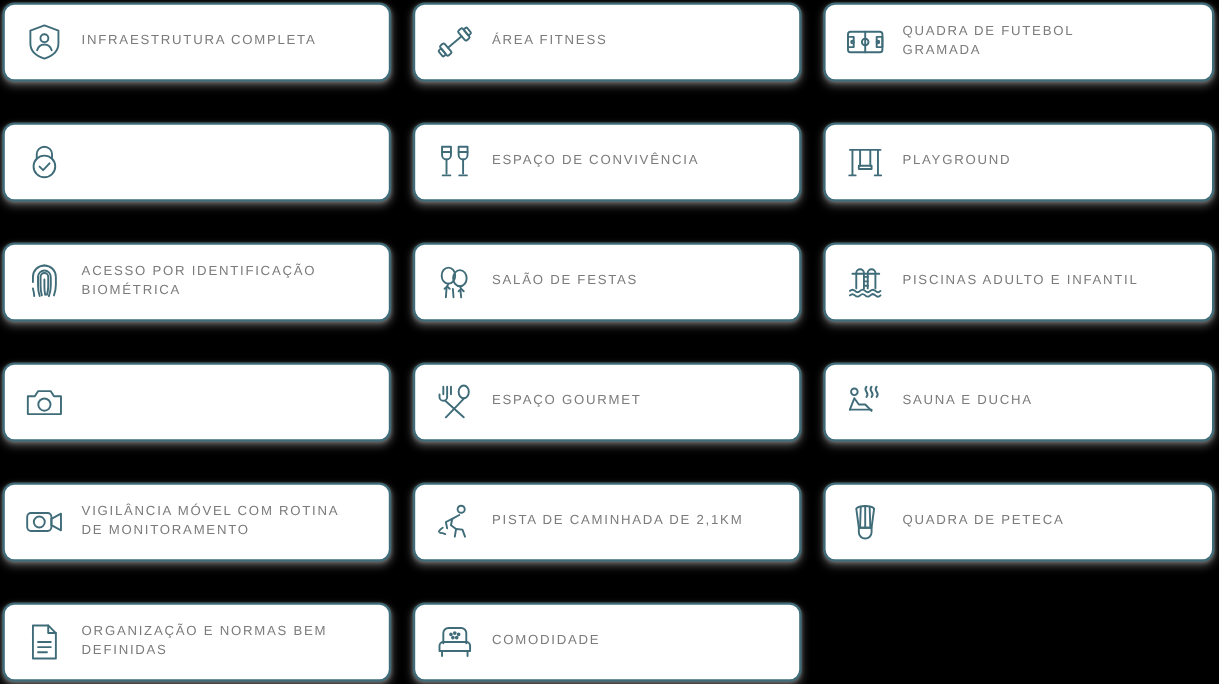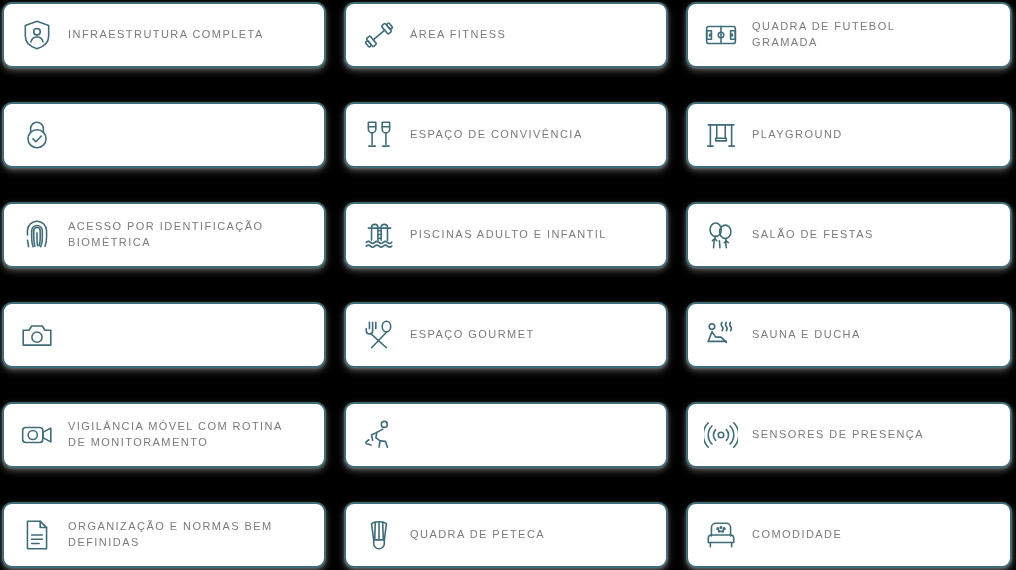--- a/index.html
+++ b/index.html
@@ -162,49 +162,49 @@
           <path d="M16 9a3 3 0 0 1 3 3v7c0 2.5-.3 5-1 7"></path>
           <path d="M16 14v6c0 2 .2 4 .6 6"></path>
         </svg>
       </span>
       <span class="card-label">ACESSO POR IDENTIFICAÇÃO
 BIOMÉTRICA</span>
     </div>
     <div class="feature-card">
       <span class="card-icon">
         <svg viewBox="0 0 32 32">
+          <ellipse cx="11" cy="11" rx="5.3" ry="6.3"></ellipse>
+          <ellipse cx="20" cy="13" rx="5.3" ry="6.3"></ellipse>
+          <path d="M11 17.3l-1 2.2M20 19.3l1 2.2"></path>
+          <path d="M10 19.5l-2 1.8M10 19.5l2 1.8M21 21.5l-2 1.8M21 21.5l2 1.8"></path>
+          <line x1="9.5" y1="21" x2="9" y2="28"></line>
+          <line x1="14.5" y1="21.5" x2="15" y2="28"></line>
+          <line x1="20.5" y1="23" x2="21" y2="28"></line>
+        </svg>
+      </span>
+      <span class="card-label">SALÃO DE FESTAS</span>
+    </div>
+    <div class="feature-card">
+      <span class="card-icon">
+        <svg viewBox="0 0 32 32">
           <path d="M9 21V9a3 3 0 0 1 6 0v12"></path>
           <path d="M18 21V9a3 3 0 0 1 6 0v12"></path>
           <line x1="15" y1="12" x2="18" y2="12"></line>
           <line x1="15" y1="15.5" x2="18" y2="15.5"></line>
           <line x1="15" y1="19" x2="18" y2="19"></line>
           <line x1="6" y1="9.5" x2="27" y2="9.5"></line>
           <path d="M4 23q2-2 4 0t4 0 4 0 4 0 4 0 4 0"></path>
           <path d="M4 26.5q2-2 4 0t4 0 4 0 4 0 4 0 4 0"></path>
         </svg>
       </span>
       <span class="card-label">PISCINAS ADULTO E INFANTIL</span>
     </div>
     <div class="feature-card">
       <span class="card-icon">
         <svg viewBox="0 0 32 32">
-          <ellipse cx="11" cy="11" rx="5.3" ry="6.3"></ellipse>
-          <ellipse cx="20" cy="13" rx="5.3" ry="6.3"></ellipse>
-          <path d="M11 17.3l-1 2.2M20 19.3l1 2.2"></path>
-          <path d="M10 19.5l-2 1.8M10 19.5l2 1.8M21 21.5l-2 1.8M21 21.5l2 1.8"></path>
-          <line x1="9.5" y1="21" x2="9" y2="28"></line>
-          <line x1="14.5" y1="21.5" x2="15" y2="28"></line>
-          <line x1="20.5" y1="23" x2="21" y2="28"></line>
-        </svg>
-      </span>
-      <span class="card-label">SALÃO DE FESTAS</span>
-    </div>
-    <div class="feature-card">
-      <span class="card-icon">
-        <svg viewBox="0 0 32 32">
           <path d="M3 11.5h5.5L11 7.5h10l2.5 4H29v14H3Z"></path>
           <circle cx="16" cy="18" r="4.8"></circle>
         </svg>
       </span>
     </div>
     <div class="feature-card">
       <span class="card-icon">
         <svg viewBox="0 0 32 32">
           <path d="M7 4v6M10 4v6M13 4v6M10 10v2a3 3 0 0 1-3 3h0a3 3 0 0 1-3-3v-2"></path>
           <line x1="8.5" y1="15" x2="23" y2="28"></line>
@@ -239,56 +239,46 @@
     <div class="feature-card">
       <span class="card-icon">
         <svg viewBox="0 0 32 32">
           <circle cx="21" cy="6" r="2.8"></circle>
           <path d="M19.5 10.5l-5.5 3 -1 5 4 3 -1 6"></path>
           <path d="M14 13.5l-5 2.5 1 5"></path>
           <path d="M17 21.5l5 .5 2 5.5"></path>
           <path d="M6.5 20.5q-2 1-3 3M4.5 24.5q2 0 4 1"></path>
         </svg>
       </span>
-    </div>
-    <div class="feature-card">
-      <span class="card-icon">
-        <svg viewBox="0 0 32 32">
-          <circle cx="16" cy="16" r="2.6"></circle>
-          <path d="M11 11a7 7 0 0 0 0 10M21 11a7 7 0 0 1 0 10"></path>
-          <path d="M7.5 7.5a12 12 0 0 0 0 17M24.5 7.5a12 12 0 0 1 0 17"></path>
-          <path d="M4 4.5a16.5 16.5 0 0 0 0 23M28 4.5a16.5 16.5 0 0 1 0 23"></path>
-        </svg>
-      </span>
-      <span class="card-label">SENSORES DE PRESENÇA</span>
+      <span class="card-label">PISTA DE CAMINHADA DE 2,1KM</span>
+    </div>
+    <div class="feature-card">
+      <span class="card-icon">
+        <svg viewBox="0 0 32 32">
+          <path d="M9 5.5q2-2 7-2t7 2l-2 15h-10Z"></path>
+          <line x1="12.5" y1="4" x2="12" y2="20"></line>
+          <line x1="16" y1="3.5" x2="16" y2="20.5"></line>
+          <line x1="19.5" y1="4" x2="20" y2="20"></line>
+          <path d="M11 20.5h10v3.5a5 5 0 0 1-10 0Z"></path>
+        </svg>
+      </span>
+      <span class="card-label">QUADRA DE PETECA</span>
     </div>
     <div class="feature-card">
       <span class="card-icon">
         <svg viewBox="0 0 32 32">
           <path d="M7 3h12l6 6v20H7Z"></path>
           <path d="M19 3v6h6"></path>
           <line x1="11" y1="16" x2="21" y2="16"></line>
           <line x1="11" y1="20" x2="21" y2="20"></line>
           <line x1="11" y1="24" x2="18" y2="24"></line>
         </svg>
       </span>
       <span class="card-label">ORGANIZAÇÃO E NORMAS BEM
 DEFINIDAS</span>
-    </div>
-    <div class="feature-card">
-      <span class="card-icon">
-        <svg viewBox="0 0 32 32">
-          <path d="M9 5.5q2-2 7-2t7 2l-2 15h-10Z"></path>
-          <line x1="12.5" y1="4" x2="12" y2="20"></line>
-          <line x1="16" y1="3.5" x2="16" y2="20.5"></line>
-          <line x1="19.5" y1="4" x2="20" y2="20"></line>
-          <path d="M11 20.5h10v3.5a5 5 0 0 1-10 0Z"></path>
-        </svg>
-      </span>
-      <span class="card-label">QUADRA DE PETECA</span>
     </div>
     <div class="feature-card">
       <span class="card-icon">
         <svg viewBox="0 0 32 32">
           <path d="M7 17V9a4 4 0 0 1 4-4h10a4 4 0 0 1 4 4v8"></path>
           <path d="M4 23v-4a3 3 0 0 1 3-3h18a3 3 0 0 1 3 3v4Z"></path>
           <line x1="6" y1="23" x2="6" y2="27"></line>
           <line x1="26" y1="23" x2="26" y2="27"></line>
           <circle cx="13" cy="10" r=".7"></circle>
           <circle cx="16" cy="9" r=".7"></circle>

